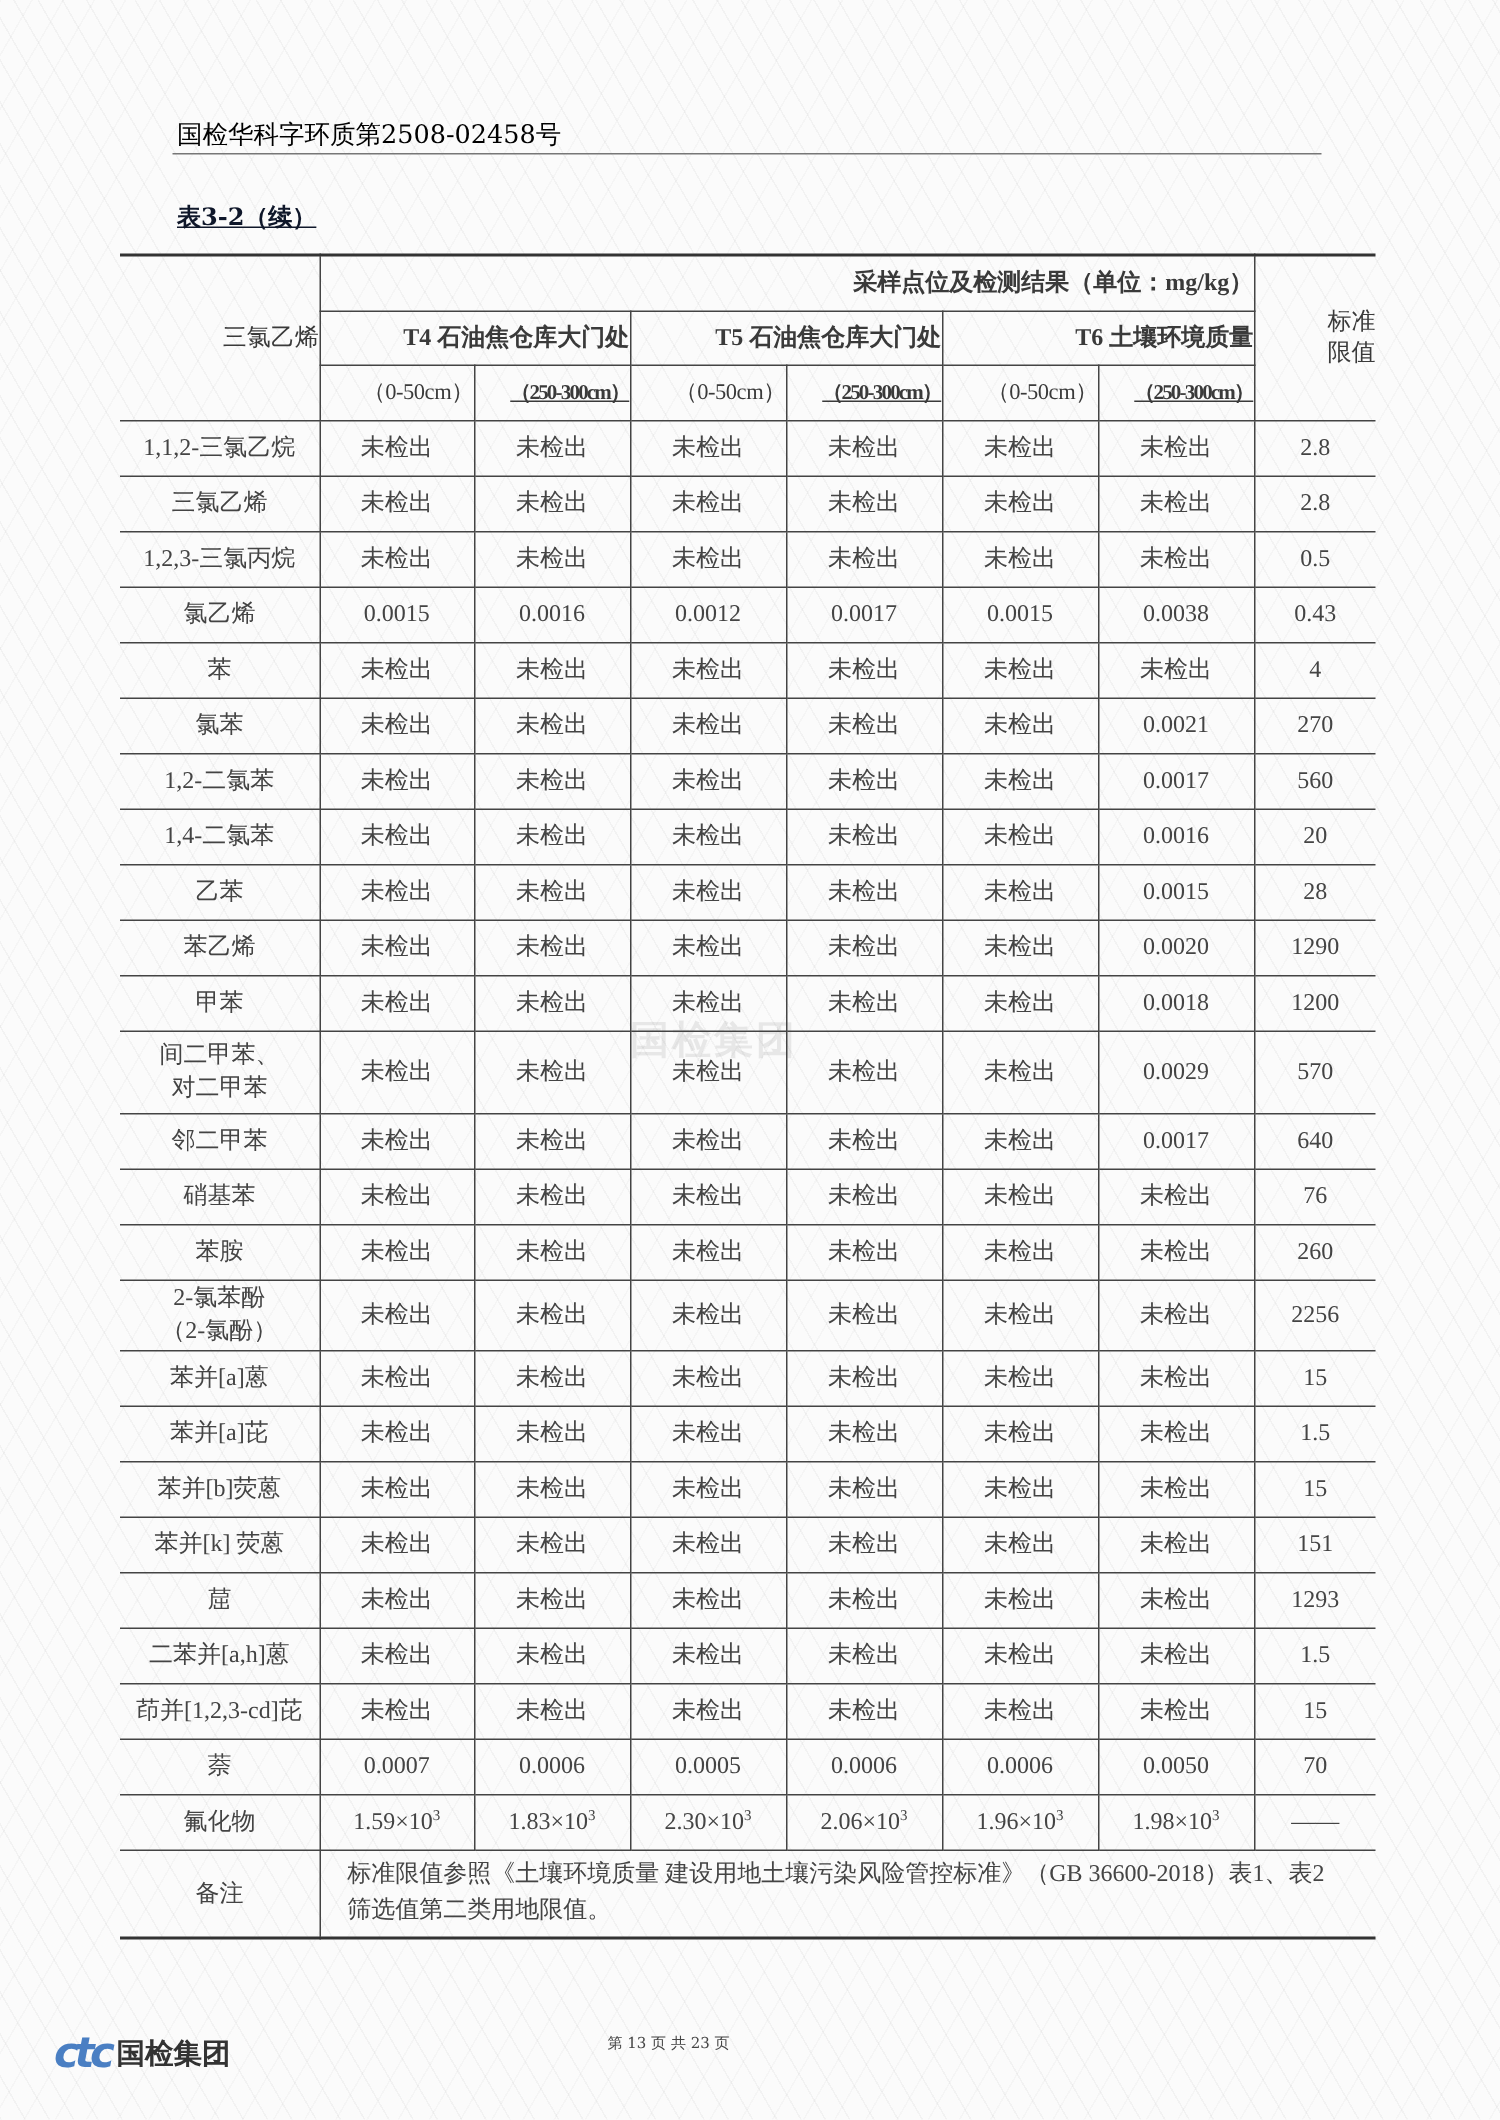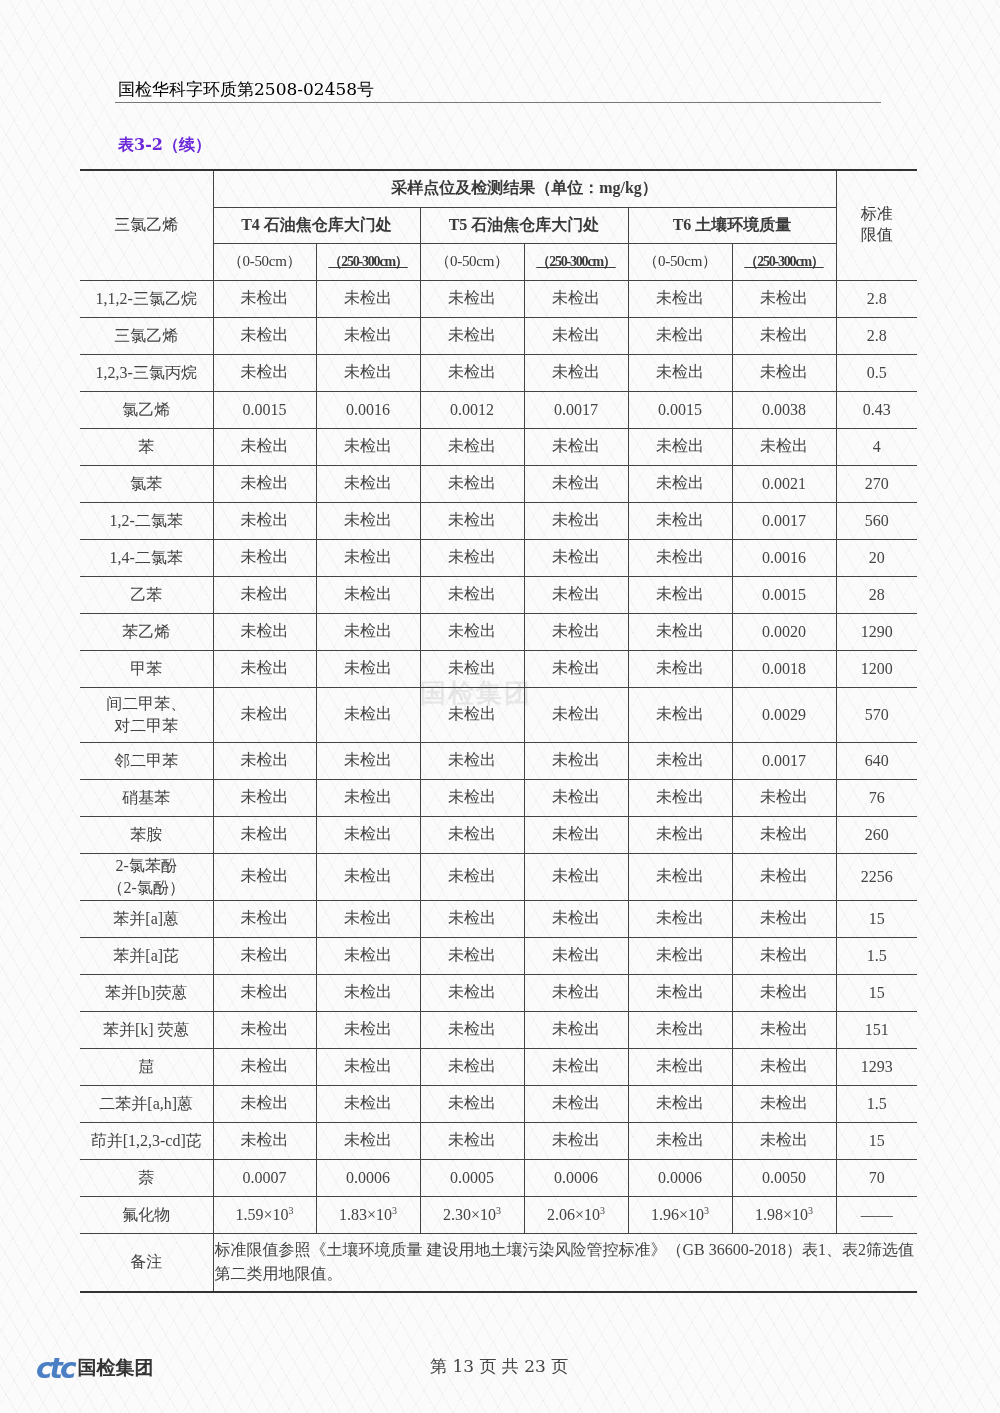--- a/index.html
+++ b/index.html
@@ -14,59 +14,59 @@
       repeating-linear-gradient(120deg, rgba(0,0,0,0.025) 0 1px, transparent 1px 18px);
     pointer-events:none;
   }
   .doc-header {
     position:absolute; left:118px; top:78px; font-size:17px; color:#000000;
   }
   .doc-header-line {
     position:absolute; left:115px; top:102px; width:766px; height:1px; background:#777;
   }
   .table-caption {
-    position:absolute; left:118px; top:135px; font-size:16px; font-weight:bold; color:#6d28d9;
+    position:absolute; left:118px; top:135px; font-size:16px; font-weight:bold; color:#0f172a;text-decoration:underline;
   }
   table.results {
     position:absolute; left:80px; top:169px; width:837px;
     border-collapse:collapse; table-layout:fixed;
     border-top:2.5px solid #333; border-bottom:2.5px solid #333;
   }
   table.results td, table.results th {
     border:1px solid #444; text-align:center; vertical-align:middle;
     font-size:16px; font-weight:normal; color:#444; padding:0;
     font-family: "Liberation Serif", "DejaVu Serif", serif;
   }
   table.results tr > *:first-child { border-left:none; }
   table.results tr > *:last-child { border-right:none; }
-  table.results th { color:#3a3a3a; }
+  table.results th { color:#3a3a3a;text-align:right; }
   .hdr-bold { font-weight:bold !important; }
   .hdr-row1 { height:37px; }
   .hdr-row2 { height:36px; }
   .hdr-row3 { height:37px; }
   .depth { font-size:15px !important; font-weight:bold; letter-spacing:-0.3px;margin-top:37px; }
   .depth-narrow { font-size:14px !important; font-weight:bold !important; letter-spacing:-1.2px;text-decoration:underline; }
   tr.data-row { height:37px; }
   tr.data-row.tall { height:55px; }
   tr.data-row.tall2 { height:47px;margin-top:22px; }
   td.item { font-size:16px; color:#444; line-height:1.35; }
   td.limit { font-weight:bold; color:#333; }
   tr.remark-row { height:53px; }
-  td.remark-text { text-align:left !important; padding:4px 1px !important; line-height:1.55; font-size:16px; }
+  td.remark-text { text-align:left !important; padding:4px 18px !important; line-height:1.55; font-size:16px; }
   sup { font-size:10px; }
   .footer-logo {
-    position:absolute; left:36px; top:1355px; display:flex; gap:4px;
+    position:absolute; left:36px; top:1355px; display:flex; align-items:center; gap:4px;
   }
   .ctc {
     font-family:"DejaVu Sans", sans-serif; font-weight:bold; font-size:28px; color:#4a7fc3;
     letter-spacing:-3px; line-height:1; font-style:italic;
   }
   .group-name { font-family:"DejaVu Sans", sans-serif; font-weight:bold; font-size:19px; color:#333; }
   .page-num {
-    position:absolute; left:430px; top:1355px; font-size:17px; color:#444;
+    position:absolute; left:405px; top:1355px; font-size:10px; color:#444;
   }
   .watermark {
     position:absolute; left:420px; top:676px; font-size:26px; color:rgba(0,0,0,0.08);
     font-family:"DejaVu Sans", sans-serif; font-weight:bold; letter-spacing:2px;
   }
 </style>
 </head>
 <body>
 
 <div class="bg-hatch"></div>

